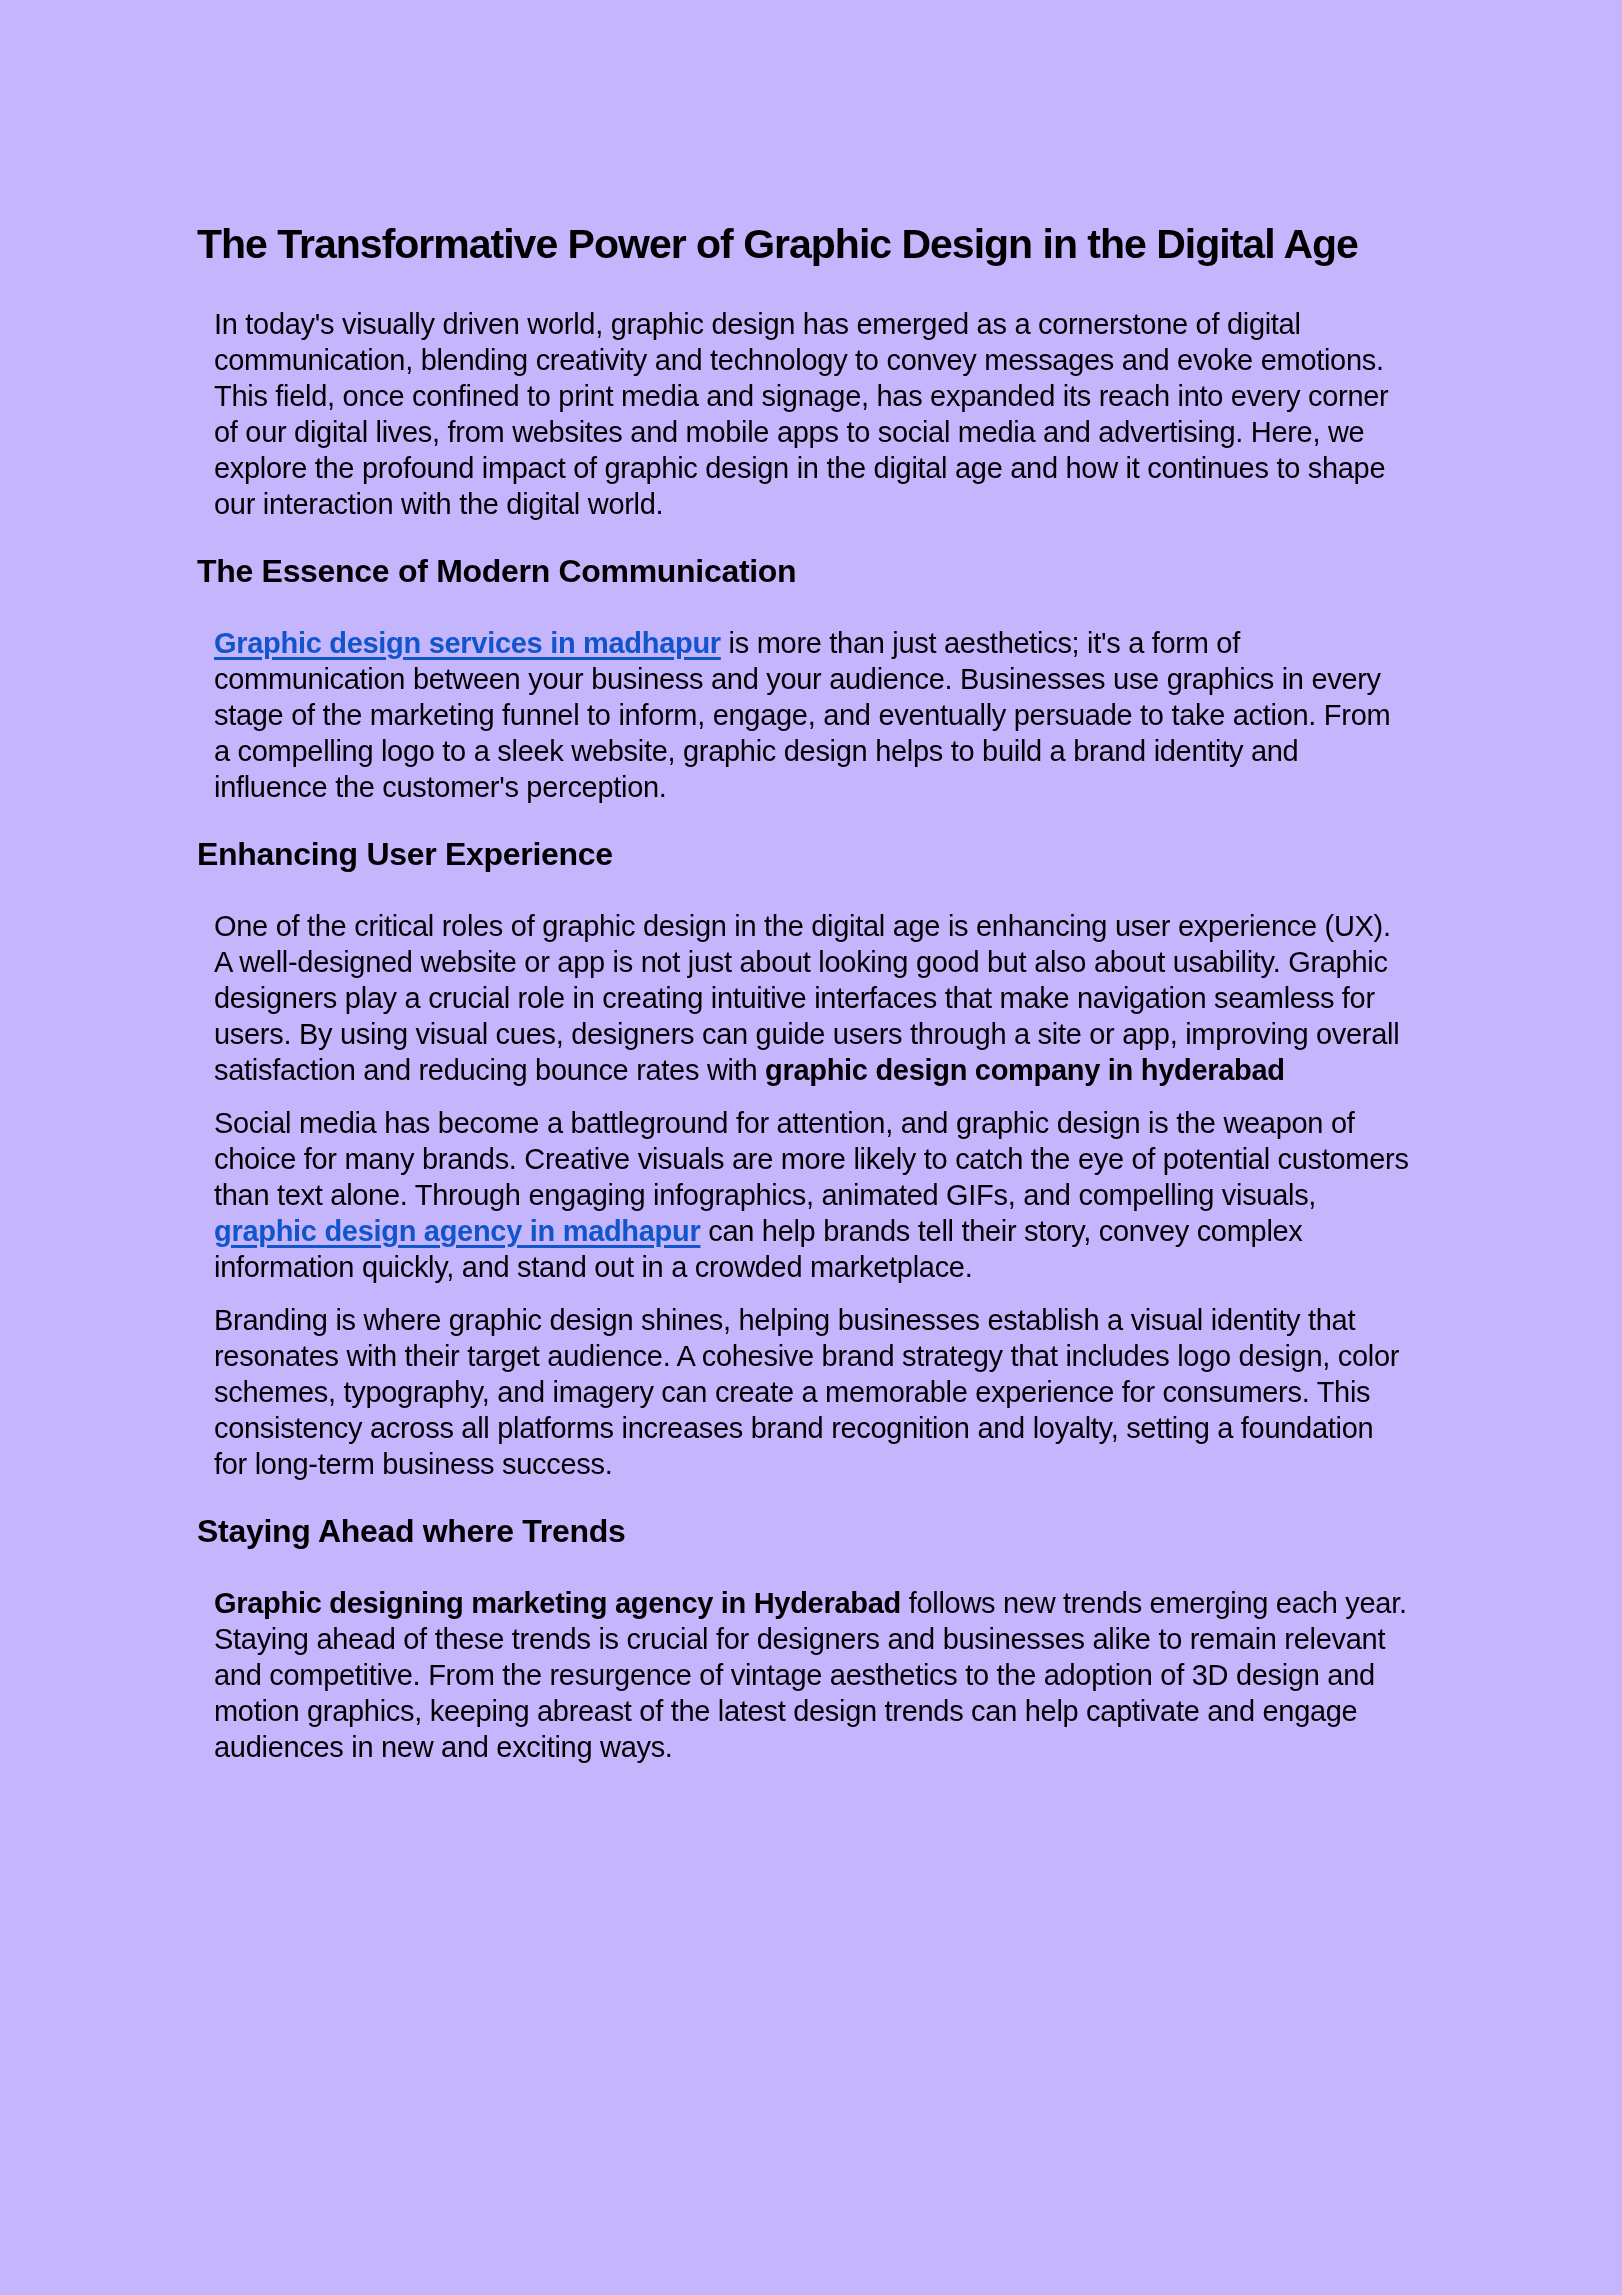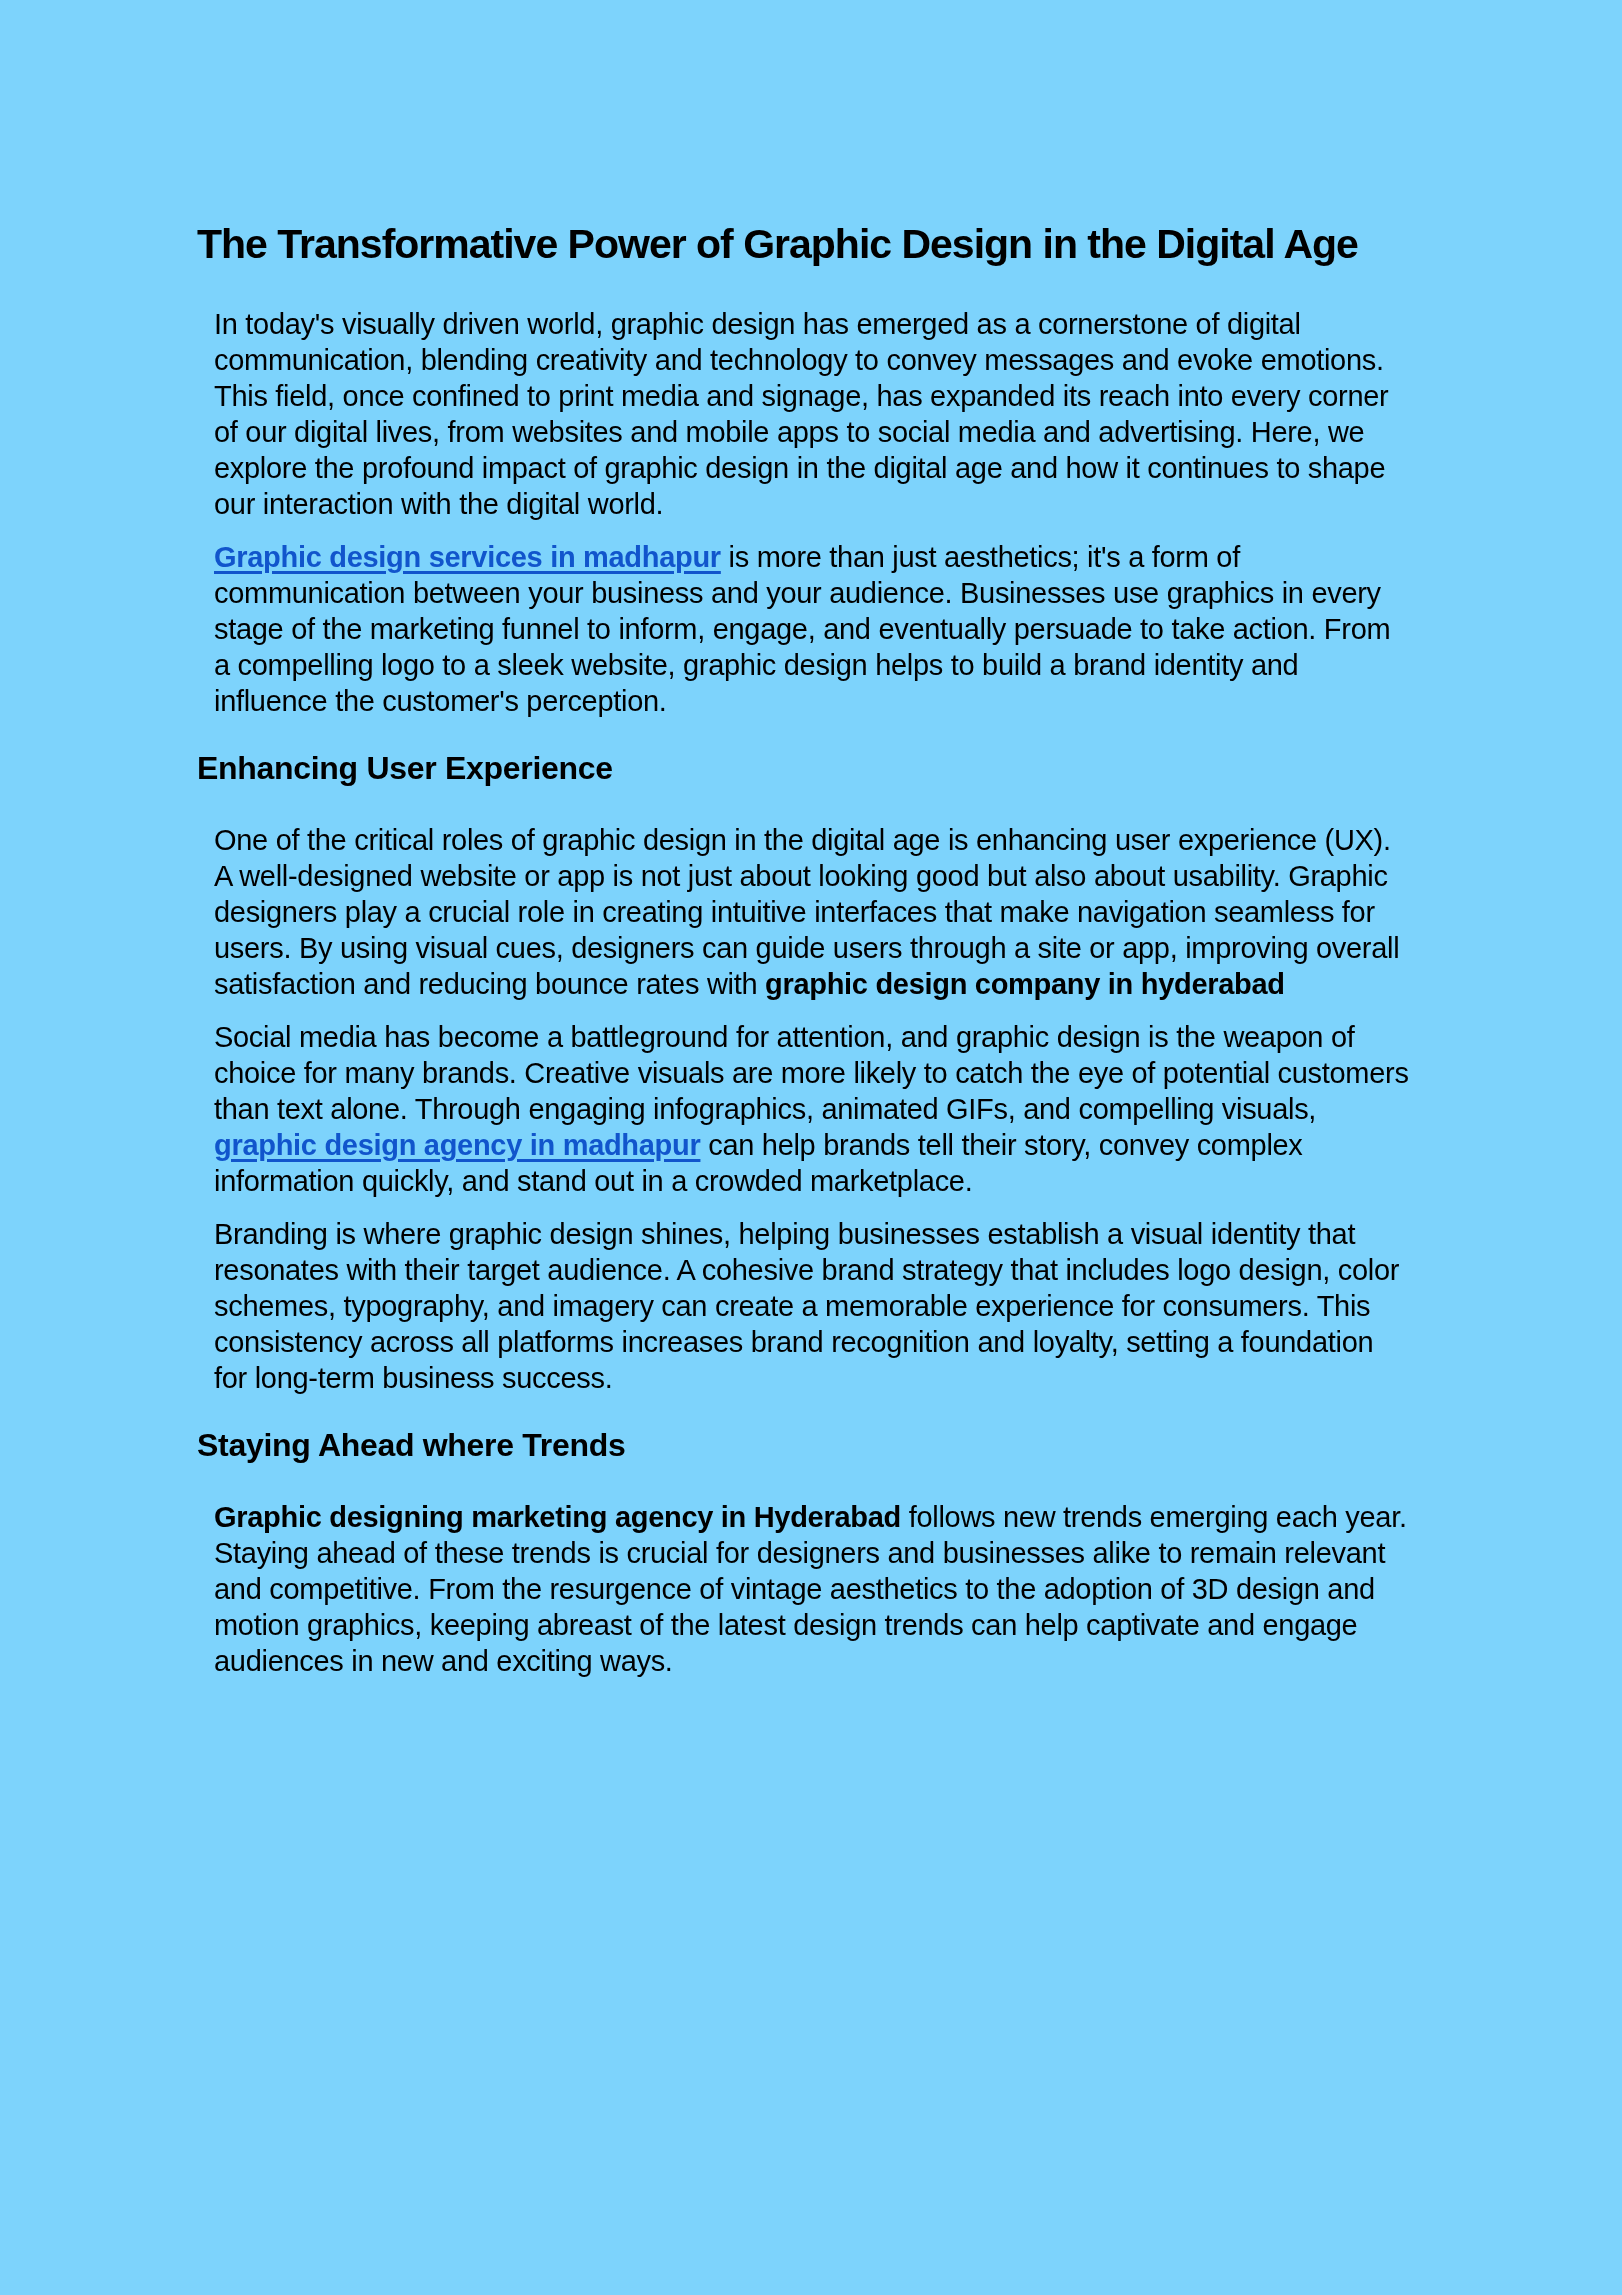--- a/index.html
+++ b/index.html
@@ -9,21 +9,21 @@
   }
   body {
     width: 1623px;
     height: 2295px;
     overflow: hidden;
   }
   .page {
     box-sizing: border-box;
     width: 1623px;
     height: 2295px;
-    background: #7dd3fc;
+    background: #c4b5fd;
     padding: 219px 197px 0 197px;
   }
   .doc {
     color: #000000;
     font-family: "Liberation Sans", sans-serif;
     text-rendering: optimizeLegibility;
   }
   h1.doc-title {
     font-size: 41px;
     line-height: 51px;
@@ -54,20 +54,21 @@
     cursor: pointer;
   }
 </style>
 </head>
 <body>
 
 <main class="page">
   <article class="doc">
       <h1 class="doc-title">The Transformative Power of Graphic Design in the Digital Age</h1>
       <p class="doc-para"><span class="run">In today's visually driven world, graphic design has emerged as a cornerstone of digital communication, blending creativity and technology to convey messages and evoke emotions. This field, once confined to print media and signage, has expanded its reach into every corner of our digital lives, from websites and mobile apps to social media and advertising. Here, we explore the profound impact of graphic design in the digital age and how it continues to shape our interaction with the digital world.</span></p>
+      <h2 class="doc-heading">The Essence of Modern Communication</h2>
       <p class="doc-para"><a class="doc-link" href="#" style="color: rgb(17, 85, 204); text-decoration-color: rgb(17, 85, 204);">Graphic design services in madhapur</a><span class="run"> is more than just aesthetics; it's a form of communication between your business and your audience. Businesses use graphics in every stage of the marketing funnel to inform, engage, and eventually persuade to take action. From a compelling logo to a sleek website, graphic design helps to build a brand identity and influence the customer's perception.</span></p>
       <h2 class="doc-heading">Enhancing User Experience</h2>
       <p class="doc-para"><span class="run">One of the critical roles of graphic design in the digital age is enhancing user experience (UX). A well-designed website or app is not just about looking good but also about usability. Graphic designers play a crucial role in creating intuitive interfaces that make navigation seamless for users. By using visual cues, designers can guide users through a site or app, improving overall satisfaction and reducing bounce rates with </span><span class="run-bold">graphic design company in hyderabad</span></p>
       <p class="doc-para"><span class="run">Social media has become a battleground for attention, and graphic design is the weapon of choice for many brands. Creative visuals are more likely to catch the eye of potential customers than text alone. Through engaging infographics, animated GIFs, and compelling visuals, </span><a class="doc-link" href="#" style="color: rgb(17, 85, 204); text-decoration-color: rgb(17, 85, 204);">graphic design agency in madhapur</a><span class="run"> can help brands tell their story, convey complex information quickly, and stand out in a crowded marketplace.</span></p>
       <p class="doc-para"><span class="run">Branding is where graphic design shines, helping businesses establish a visual identity that resonates with their target audience. A cohesive brand strategy that includes logo design, color schemes, typography, and imagery can create a memorable experience for consumers. This consistency across all platforms increases brand recognition and loyalty, setting a foundation for long-term business success.</span></p>
       <h2 class="doc-heading">Staying Ahead where Trends</h2>
       <p class="doc-para"><span class="run-bold">Graphic designing marketing agency in Hyderabad</span><span class="run"> follows new trends emerging each year. Staying ahead of these trends is crucial for designers and businesses alike to remain relevant and competitive. From the resurgence of vintage aesthetics to the adoption of 3D design and motion graphics, keeping abreast of the latest design trends can help captivate and engage audiences in new and exciting ways.</span></p>
     </article>
 </main>
 

